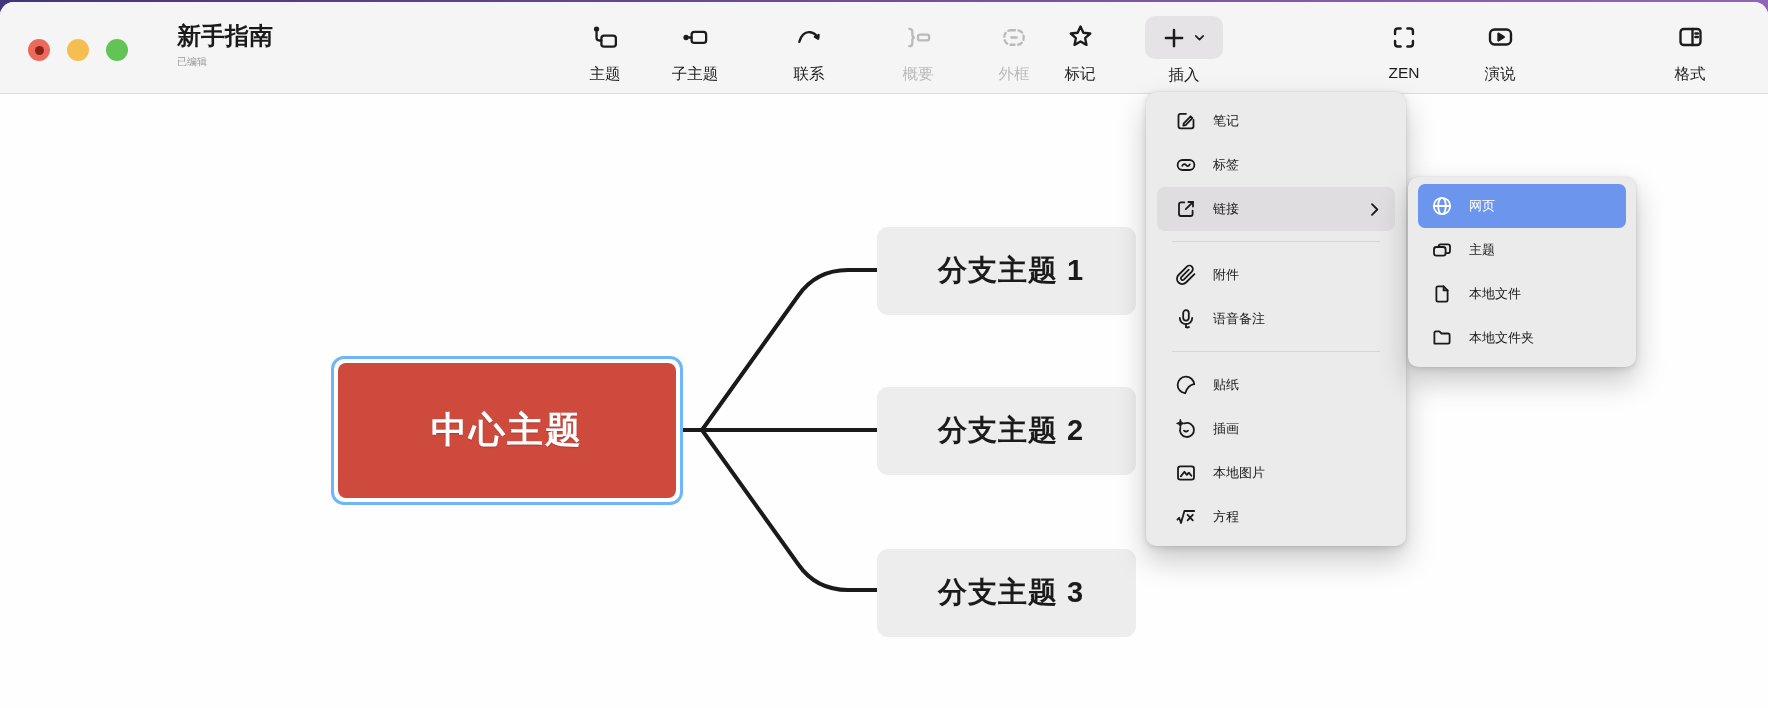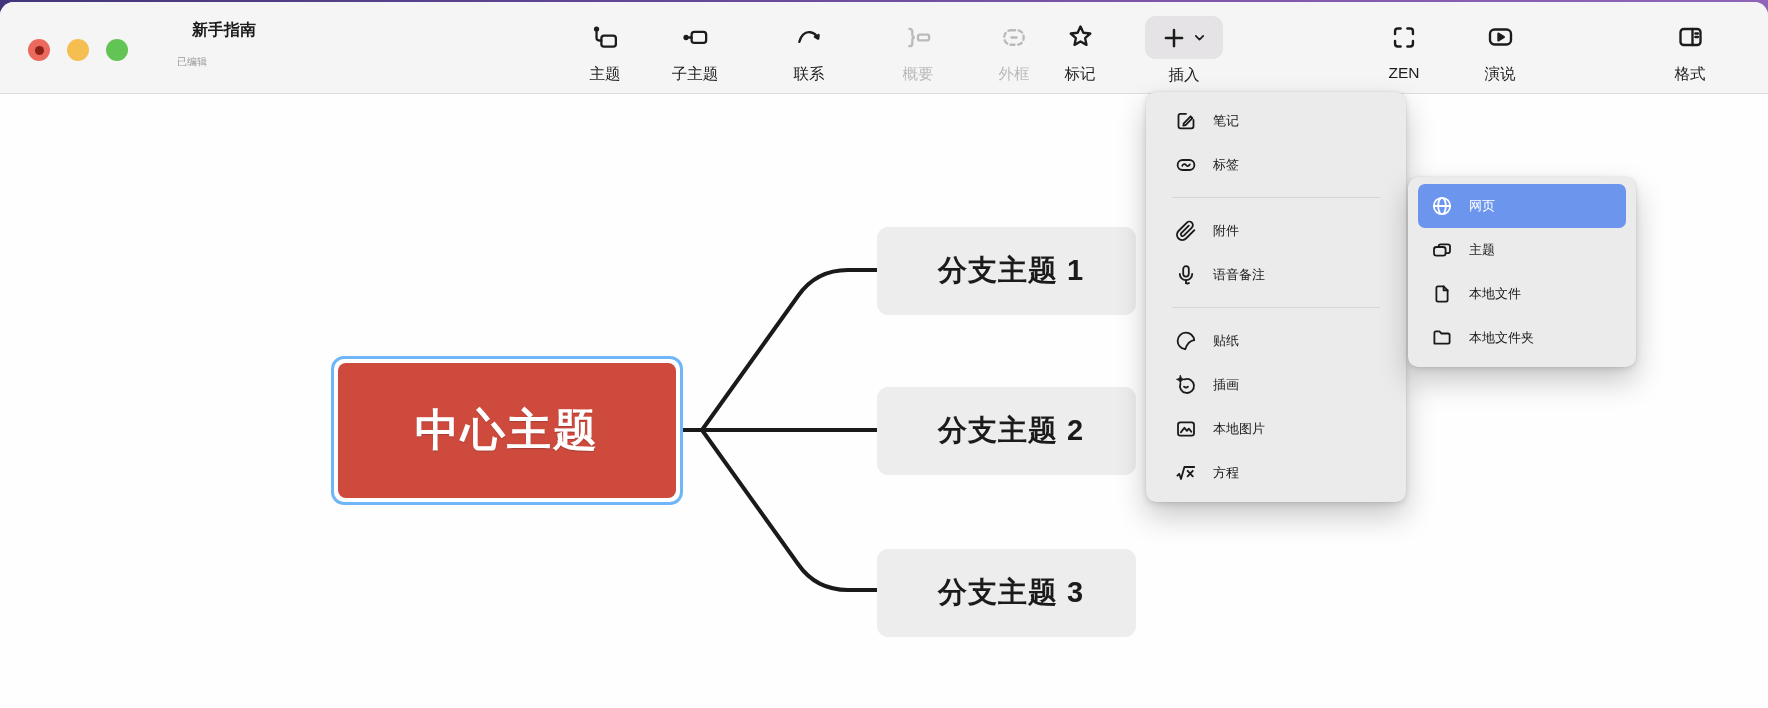--- a/index.html
+++ b/index.html
@@ -16,21 +16,21 @@
   
   .titlebar{
     position:absolute;top:0;left:0;right:0;height:91px;
     background:#F6F5F6;border-bottom:1px solid #DEDDDE;
   }
   .tl{position:absolute;top:37px;width:22px;height:22px;border-radius:50%;}
   .tl.red{left:28px;background:var(--traffic-red,#EC6A5D);display:flex;align-items:center;justify-content:center;}
   .tl.red .dot{width:9px;height:9px;border-radius:50%;background:#8B2017;}
   .tl.yellow{left:67px;background:var(--traffic-yellow,#F4BF50);}
   .tl.green{left:106px;background:var(--traffic-green,#62C454);}
-  .doc-title{position:absolute;left:177px;top:18px;font-size:16px;font-weight:bold;color:#1A1A1A;margin-left:15px;}
+  .doc-title{position:absolute;left:177px;top:18px;font-size:24px;font-weight:bold;color:#1A1A1A;}
   .doc-state{position:absolute;left:177px;top:53px;font-size:10px;color:#98979A;}
   
   .tool{
     position:absolute;top:14px;transform:translateX(-50%);
     display:flex;flex-direction:column;align-items:center;width:max-content;color:#1C1C1C;
   }
   .tool .ticon{height:42px;display:flex;align-items:center;justify-content:center;}
   .tool .tlabel{font-size:15.5px;margin-top:6px;white-space:nowrap;}
   .tool.disabled{color:#BBBABB;margin-left:32px;}
   .tool svg{display:block;}
@@ -41,21 +41,21 @@
   
   .canvas{position:absolute;top:92px;left:0;right:0;bottom:0;background:#FEFEFE;}
   .connectors{position:absolute;left:0;top:0;}
   .central-sel{
     position:absolute;left:331px;top:354px;width:352px;height:149px;box-sizing:border-box;
     border:3px solid var(--selection-blue,#6FB6F8);border-radius:13px;background:#fff;padding:4px;
   }
   .central{
     width:100%;height:100%;background:var(--central-red,#CD4A3D);border-radius:8px;
     display:flex;align-items:center;justify-content:center;
-    color:#fff;font-size:44px;font-weight:bold;letter-spacing:2px;
+    color:#fff;font-size:36px;font-weight:bold;letter-spacing:2px;
     text-shadow:0 1px 1px rgba(0,0,0,.18);
   }
   .branch{
     position:absolute;left:877px;width:250px;height:88px;background:#EEEDEE;border-radius:11px;
     display:flex;align-items:center;justify-content:center;
     font-size:29px;font-weight:bold;color:#1B1B1B;letter-spacing:1px;white-space:nowrap;padding-left:9px;
   }
   .b1{top:225px}.b2{top:385px}.b3{top:547px}
   
   .menu{
@@ -234,20 +234,35 @@
     <div class="menu-row">
       <span class="mi">
         <svg width="24" height="24" viewBox="0 0 24 24" fill="none" stroke="currentColor" stroke-width="1.8" stroke-linecap="round">
           <rect x="3.6" y="7" width="16.8" height="10" rx="5"></rect>
           <path d="M8.2 12.8 C9.2 10.7 11 10.7 12 12.1 C13 13.5 14.8 13.5 15.8 11.4"></path>
         </svg>
       </span>
       <span>标签</span>
     </div>
 
+    <div class="menu-row hover">
+      <span class="mi">
+        <svg width="24" height="24" viewBox="0 0 24 24" fill="none" stroke="currentColor" stroke-width="1.8" stroke-linecap="round" stroke-linejoin="round">
+          <path d="M10.3 5.4 H7 Q5 5.4 5 7.4 V17 Q5 19 7 19 H16.6 Q18.6 19 18.6 17 V13.7"></path>
+          <path d="M11.8 12.2 L19 5"></path>
+          <path d="M14.4 5 H19 V9.6"></path>
+        </svg>
+      </span>
+      <span>链接</span>
+      <span class="chev-right">
+        <svg width="17" height="17" viewBox="0 0 24 24" fill="none" stroke="currentColor" stroke-width="2.6" stroke-linecap="round" stroke-linejoin="round">
+          <path d="M8.5 4.5 L16 12 L8.5 19.5"></path>
+        </svg>
+      </span>
+    </div>
 
     <div class="menu-sep"></div>
 
     <div class="menu-row">
       <span class="mi">
         <svg width="24" height="24" viewBox="0 0 24 24" fill="none" stroke="currentColor" stroke-width="1.8" stroke-linecap="round" stroke-linejoin="round">
           <path d="M20.4 11.1 L12 19.5 A5.3 5.3 0 0 1 4.5 12 L12.9 3.6 A3.5 3.5 0 0 1 17.85 8.55 L9.8 16.6 A1.77 1.77 0 0 1 7.3 14.1 L14.8 6.6"></path>
         </svg>
       </span>
       <span>附件</span>

